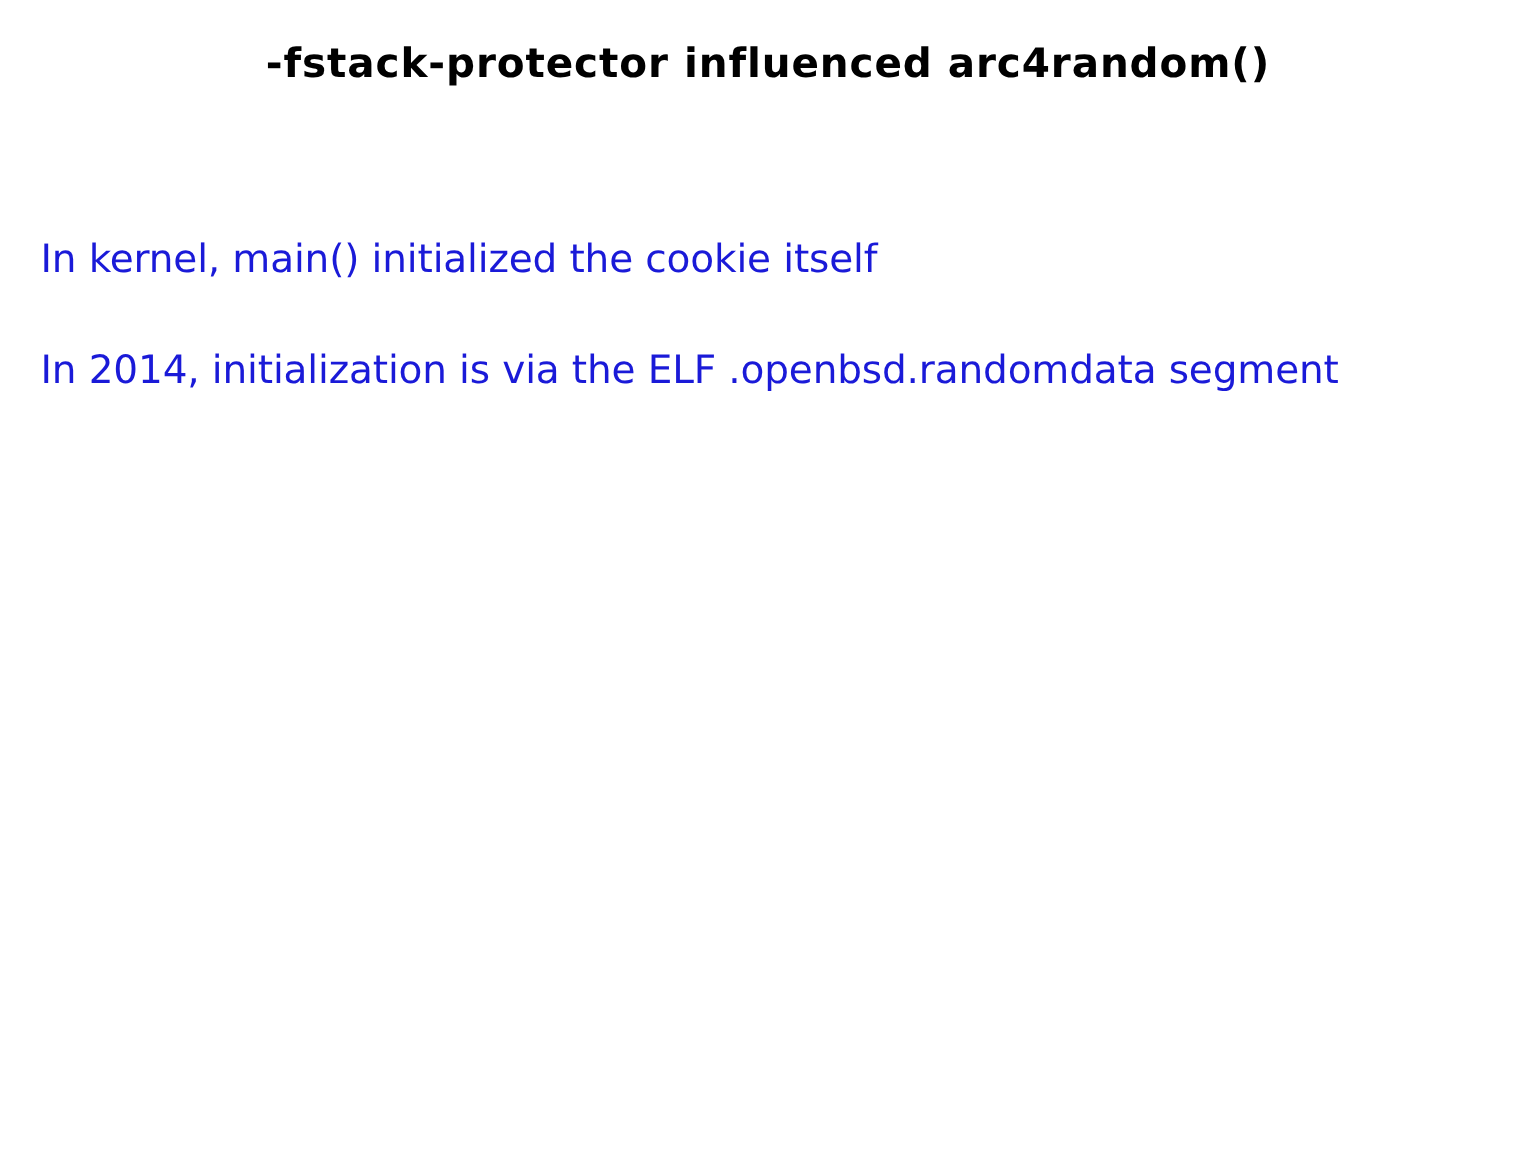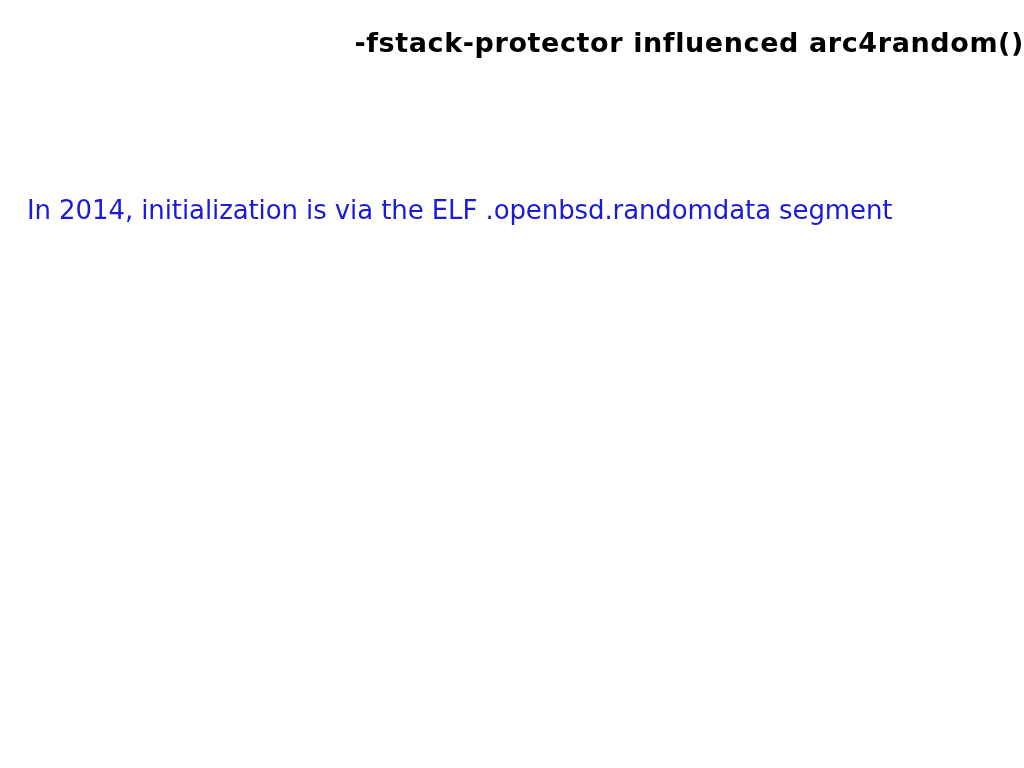--- a/index.html
+++ b/index.html
@@ -17,21 +17,21 @@
     font-family: "DejaVu Sans", sans-serif;
     -webkit-font-smoothing: antialiased;
   }
 
   
   #slide-title {
     position: absolute;
     top: 26px;
     left: 0;
     width: 1024px;
-    text-align: right;
+    text-align: center;
     color: #000000;
     font-family: "DejaVu Sans", "Liberation Sans", sans-serif;
     font-weight: 700;
     font-size: 27px;
     letter-spacing: 0.6px;
     line-height: 34px;
     white-space: nowrap;
   }
 
   
@@ -64,20 +64,21 @@
 <div id="slide">
 
   <div id="slide-title">-fstack-protector influenced arc4random()</div>
 
   <div id="slide-body">
 
 
     <div class="body-line spacer"></div>
 
 
+    <div class="body-line">In kernel, main() initialized the cookie itself</div>
 
 
     <div class="body-line spacer"></div>
 
     <div class="body-line">In 2014, initialization is via the ELF .openbsd.randomdata segment</div>
 
   </div>
 
 </div>
 

